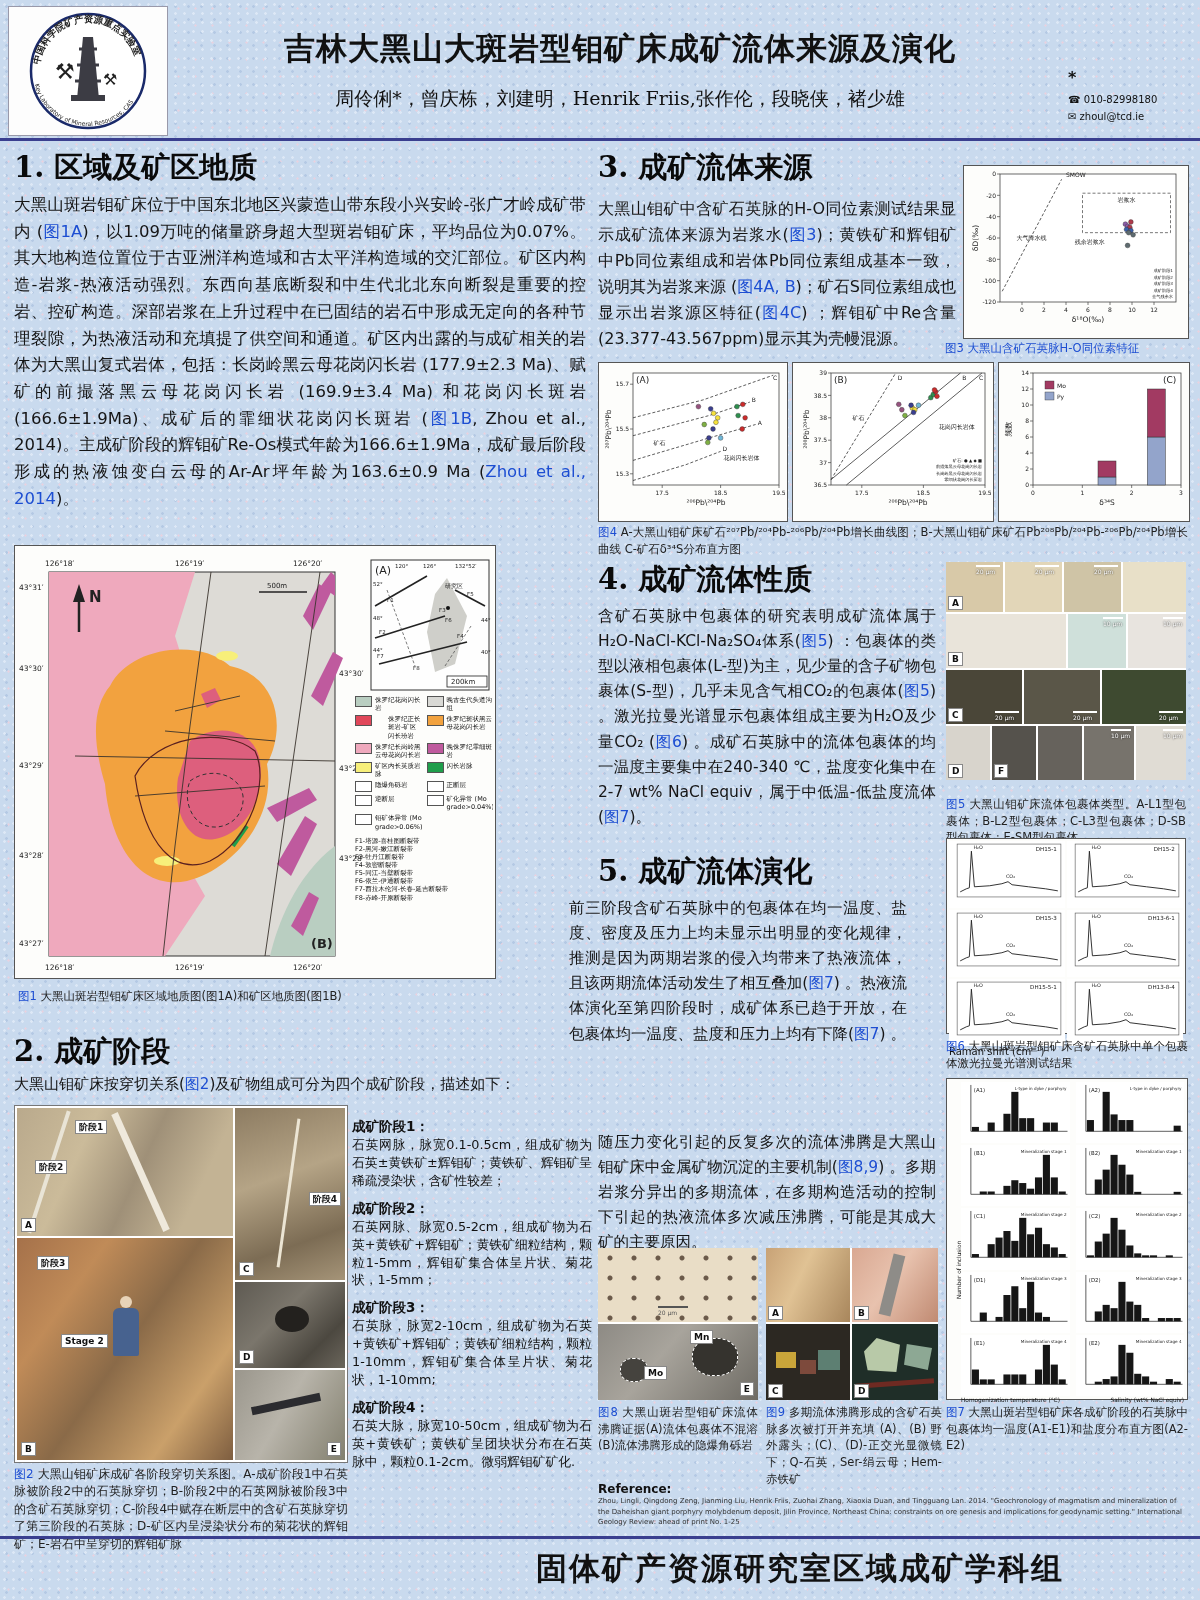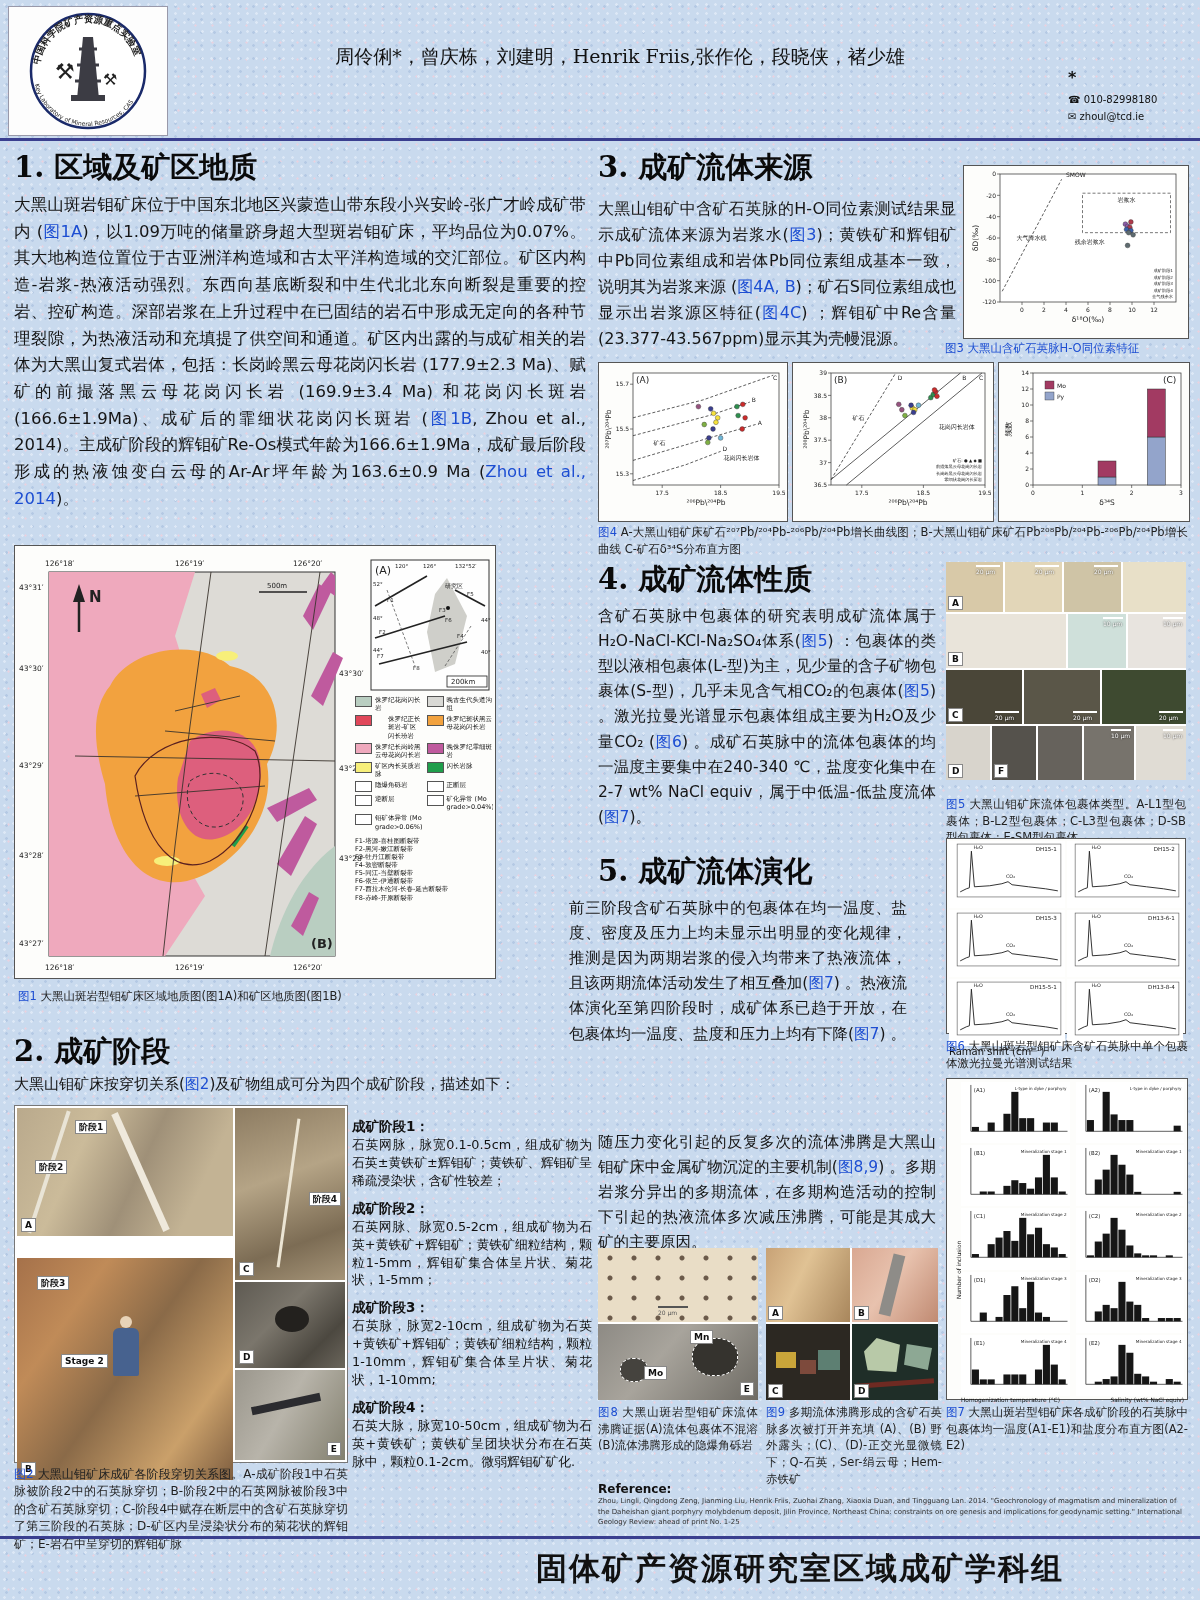--- a/index.html
+++ b/index.html
@@ -51,20 +51,21 @@
         <line x1="70" y1="42" x2="88" y2="42" stroke="#3c3c44" stroke-width="3"></line>
         <line x1="68" y1="58" x2="90" y2="58" stroke="#3c3c44" stroke-width="3"></line>
         <line x1="66" y1="74" x2="92" y2="74" stroke="#3c3c44" stroke-width="3"></line>
       </g>
       <text x="46" y="72" font-size="22" fill="#c21d1d">⚒</text>
       <text x="94" y="78" font-size="16" fill="#c21d1d">⚒</text>
     </svg>
   </div>
 
   <div class="abs" style="left:240px;top:28px;width:760px;">
+    <div class="hdr-title">吉林大黑山大斑岩型钼矿床成矿流体来源及演化</div>
     <div class="hdr-authors">周伶俐*，曾庆栋，刘建明，Henrik Friis,张作伦，段晓侠，褚少雄</div>
   </div>
 
   <div class="abs contact" style="left:1068px;top:64px;width:125px;">
     <div style="font-size:16px;font-weight:bold;">*</div>
     <div><span>☎</span> <span>010-82998180</span></div>
     <div><span>✉</span> <span>zhoul@tcd.ie</span></div>
   </div>
 
   <div class="abs" style="left:0;top:138px;width:1200px;height:3px;background:#3a3f8f;"></div>
@@ -249,21 +250,21 @@
       <div style="position:absolute;left:120px;top:0;width:7px;height:128px;background:#efe9dc;transform:rotate(-24deg);"></div>
       <div class="chip" style="left:58px;top:12px;">阶段1</div>
       <div class="chip" style="left:18px;top:52px;">阶段2</div>
       <div class="chip" style="left:4px;bottom:4px;">A</div>
     </div>
     <div class="photo" style="left:220px;top:2px;width:110px;height:172px;background:linear-gradient(160deg,#8d7c62 0%,#b5a486 40%,#7c6c54 75%,#a59478 100%);">
       <div style="position:absolute;left:52px;top:10px;width:3px;height:150px;background:#ece5d4;transform:rotate(8deg);"></div>
       <div class="chip" style="right:4px;top:84px;">阶段4</div>
       <div class="chip" style="left:4px;bottom:4px;">C</div>
     </div>
-    <div class="photo" style="left:2px;top:132px;width:216px;height:222px;background:linear-gradient(125deg,#a5714a 0%,#c08b58 25%,#8a6a48 50%,#caa06a 78%,#7e5e40 100%);margin-top:20px;">
+    <div class="photo" style="left:2px;top:132px;width:216px;height:222px;background:linear-gradient(125deg,#a5714a 0%,#c08b58 25%,#8a6a48 50%,#caa06a 78%,#7e5e40 100%);">
       <div style="position:absolute;left:96px;top:70px;width:26px;height:48px;background:#47628f;border-radius:6px 6px 2px 2px;"></div>
       <div style="position:absolute;left:103px;top:58px;width:12px;height:12px;background:#e8d3b8;border-radius:50%;"></div>
       <div class="chip" style="left:20px;top:18px;">阶段3</div>
       <div class="chip" style="left:44px;top:96px;">Stage 2</div>
       <div class="chip" style="left:4px;bottom:4px;">B</div>
     </div>
     <div class="photo" style="left:220px;top:176px;width:110px;height:86px;background:linear-gradient(135deg,#5e5a52 0%,#7b766c 40%,#4c4840 75%,#6b665c 100%);">
       <div style="position:absolute;left:40px;top:24px;width:34px;height:26px;background:#23211e;border-radius:50%;"></div>
       <div class="chip" style="left:4px;bottom:4px;">D</div>
     </div>

